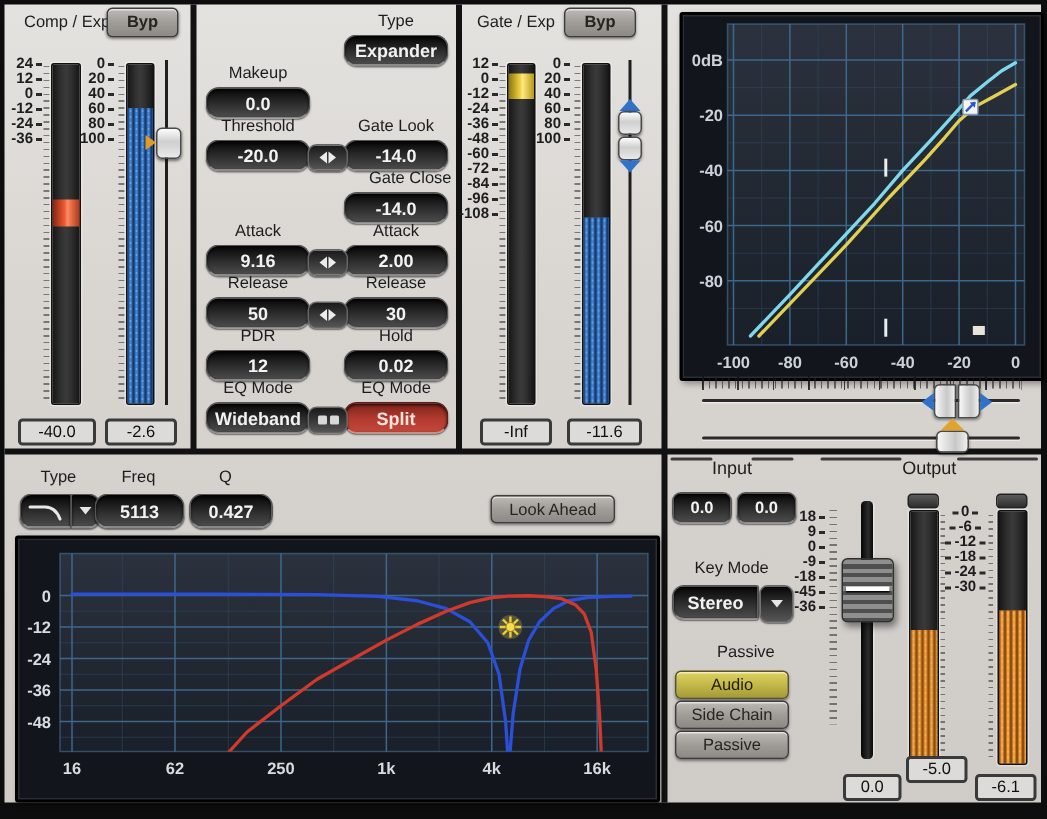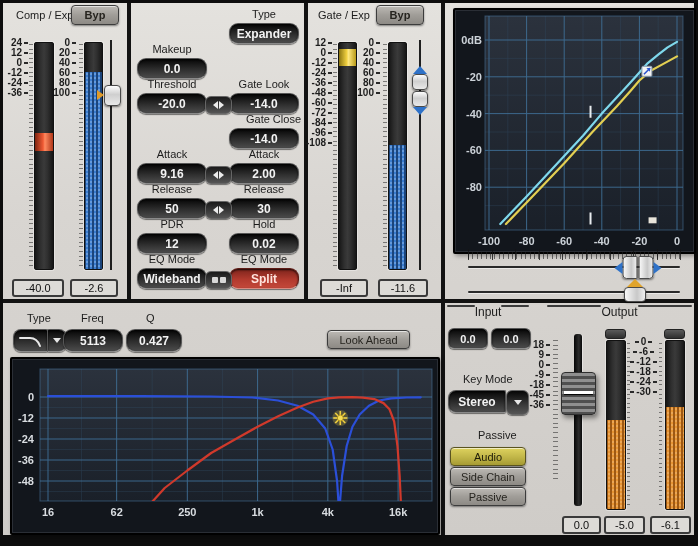--- a/index.html
+++ b/index.html
@@ -490,14 +490,14 @@
     <span>-6</span>
     <span>-12</span>
     <span>-18</span>
     <span>-24</span>
     <span>-30</span>
   </div>
 <div class="tickstrip" style="left:659px;top:343px;height:163px;width:3px"></div>
 <div class="meterbar" style="left:665px;top:340px;width:18px;height:168px">
   <div class="fill orange" style="height: 61%;"></div>
 </div>
-<div class="readout" style="left:604px;top:516px;width:37px;height:14px">-5.0</div>
+<div class="readout" style="left:604px;top:504px;width:37px;height:14px">-5.0</div>
 <div class="readout" style="left:650px;top:516px;width:37px;height:14px">-6.1</div>
 
 </body></html>

